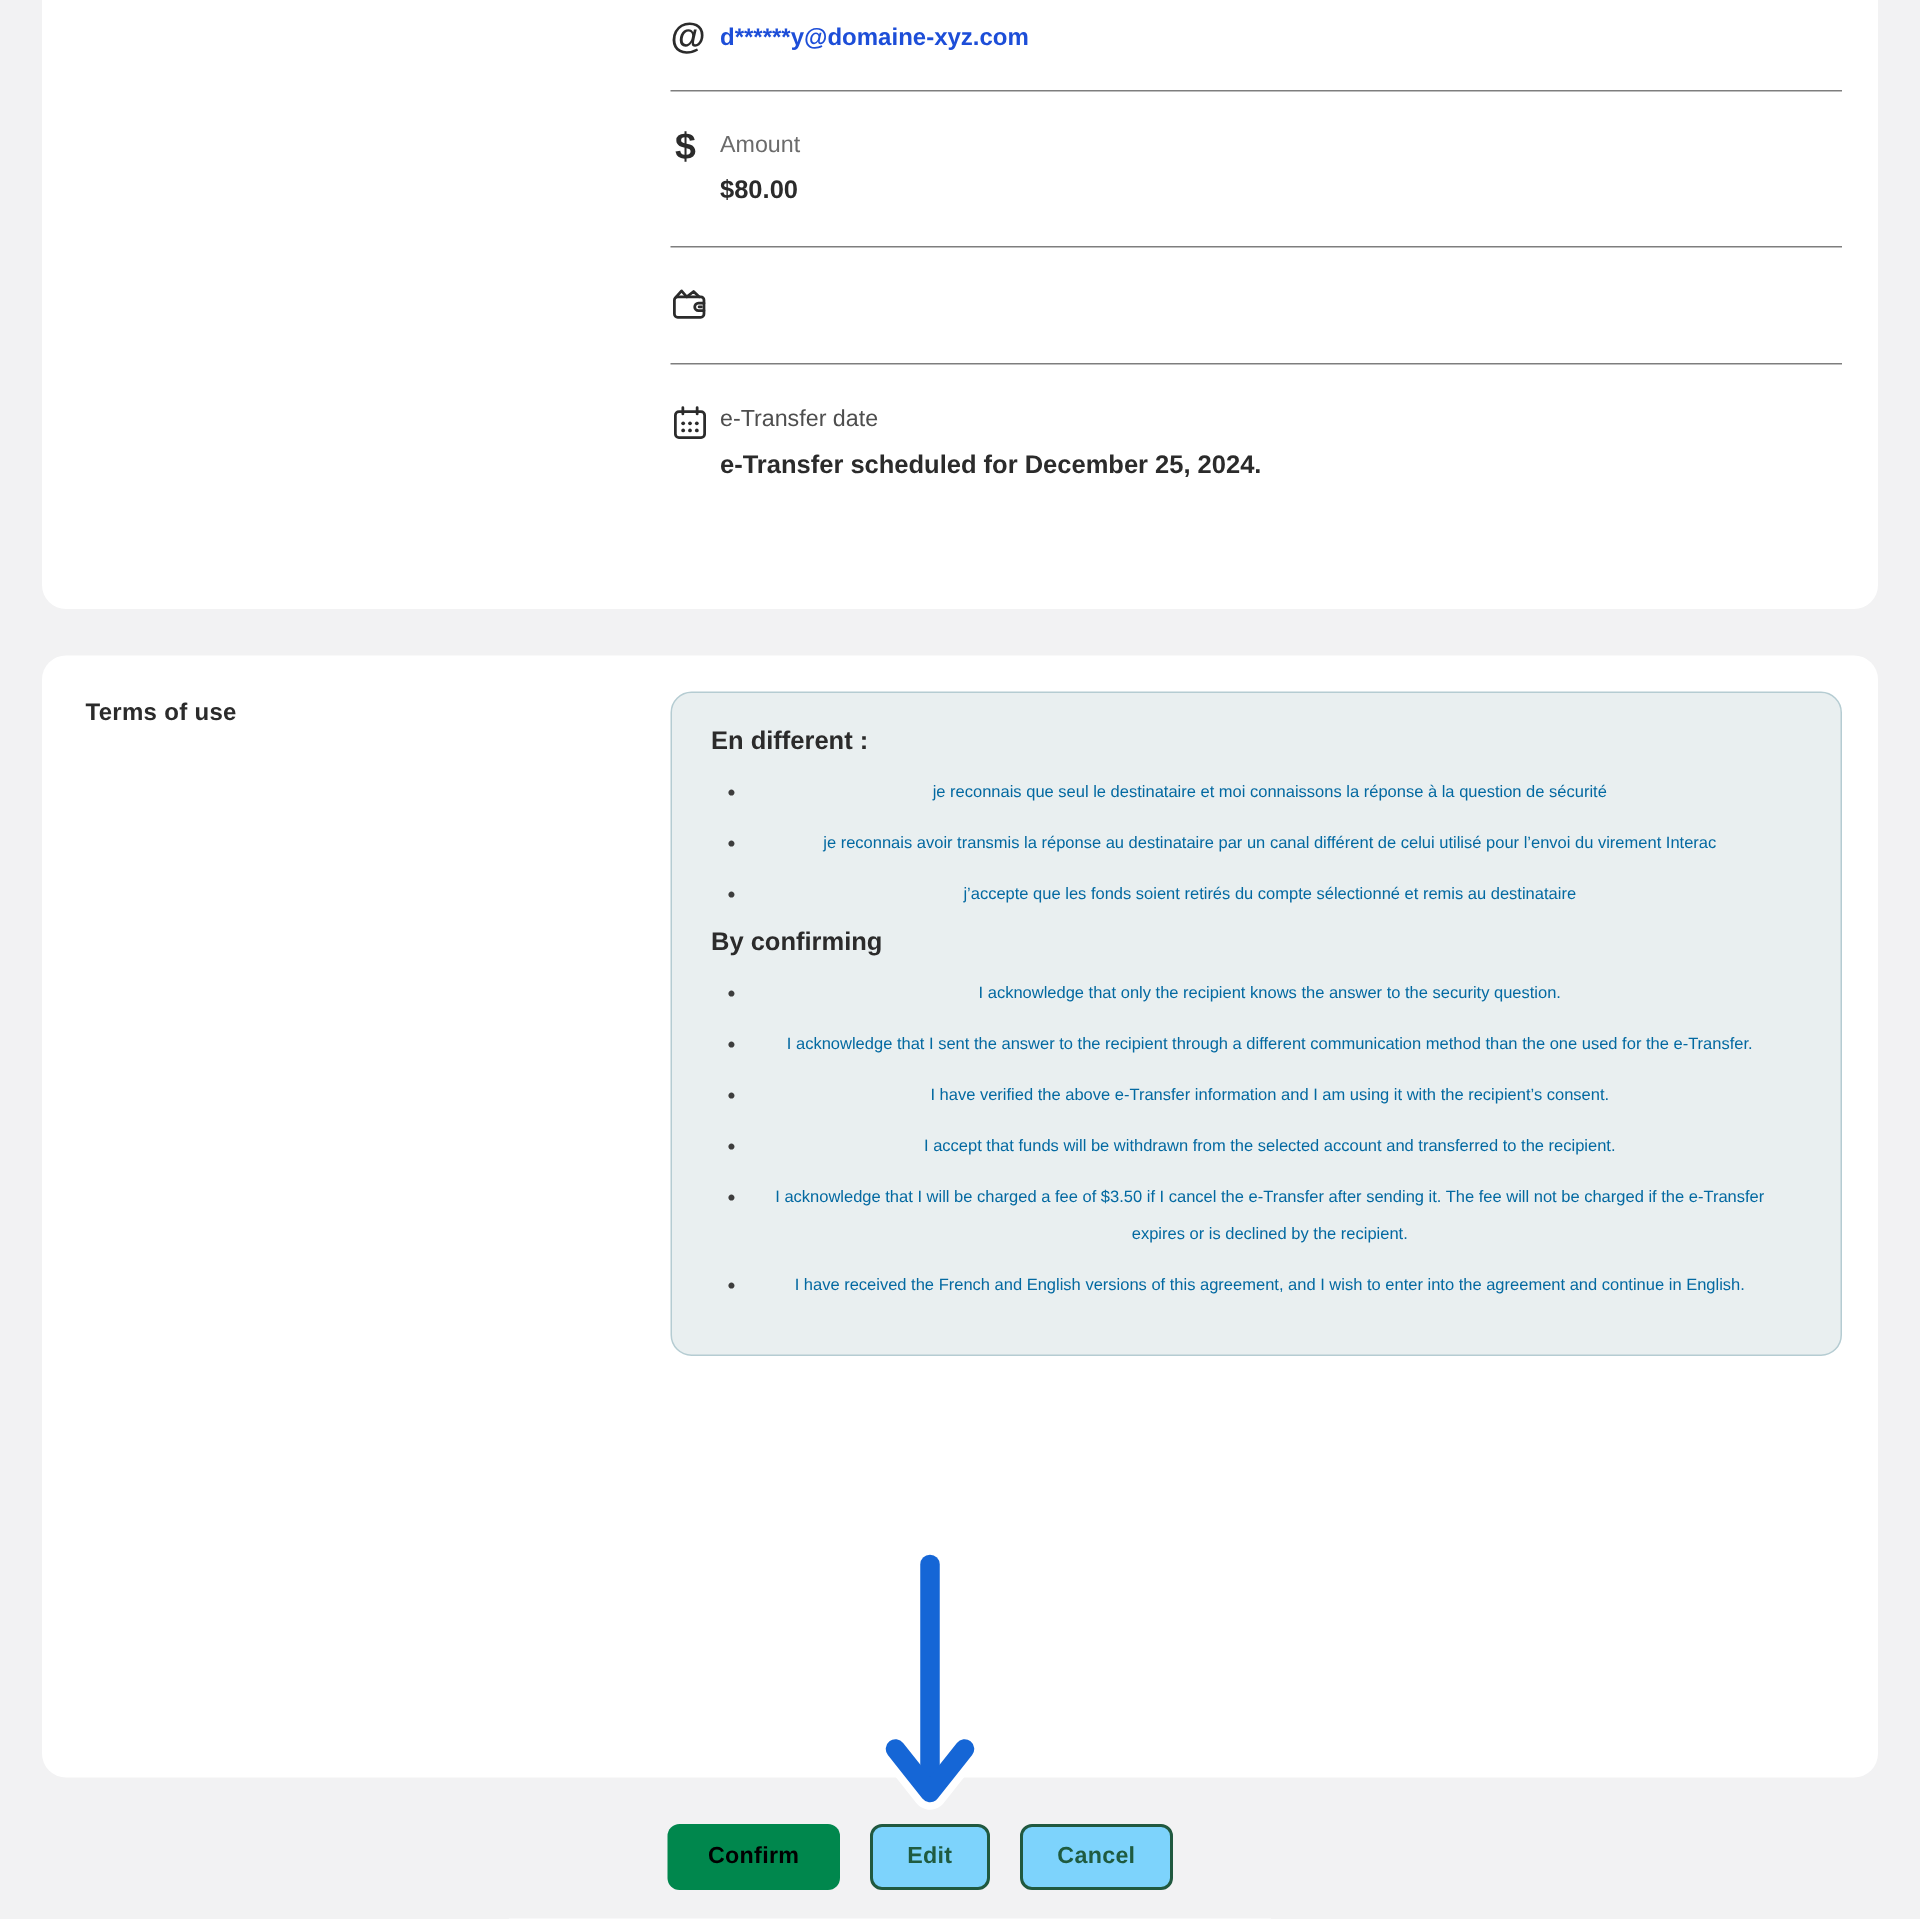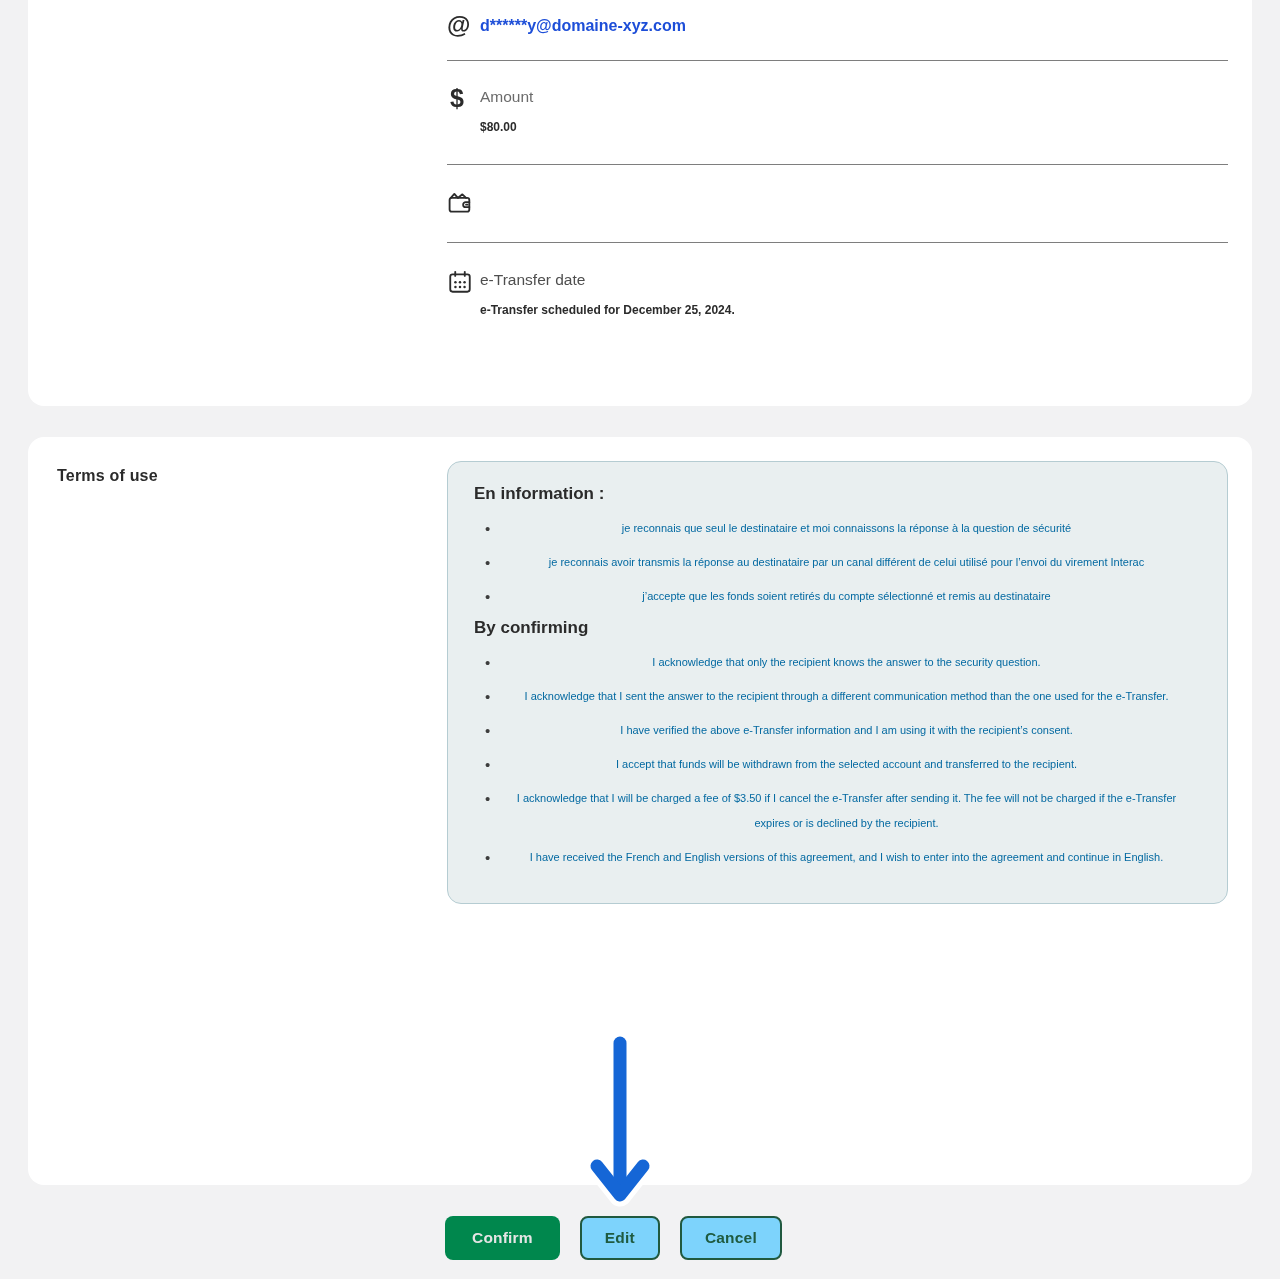--- a/index.html
+++ b/index.html
@@ -29,21 +29,21 @@
   .row-date    { padding:26px 0 0; }
 
   .icon-col { width:33px; flex:0 0 33px; display:flex; justify-content:flex-start; }
   .glyph-icon { font-size:24px; font-weight:bold; color:#2B2B2B; line-height:1; }
   .dollar-glyph { font-size:25px; padding-left:3px; }
   .svg-icon { width:26px; height:26px; display:block; }
 
   .text-col { flex:1; }
   .field-label { font-size:15.5px; color:#6B6B6B; line-height:22px; }
   .field-label.darker { color:#4E4E4E; }
-  .field-value { font-size:12px; font-weight:bold; color:#2B2B2B; line-height:22px; margin-top:8px; }
+  .field-value { font-size:17px; font-weight:bold; color:#2B2B2B; line-height:22px; margin-top:8px; }
   .field-sub { font-size:15.5px; color:#3E3E3E; line-height:22px; margin-top:4px; }
   .email-value { font-size:16px; font-weight:bold; color:#1d4ed8; line-height:26px; }
 
   .terms-heading {
     position:absolute; left:29px; top:30px;
     font-size:16px; font-weight:bold; color:#2B2B2B; letter-spacing:0.2px;
   }
   .terms-box {
     position:absolute; left:419px; right:24px; top:24px;
     background:#E9EFF0; border:1px solid #B5CCD2; border-radius:14px;
@@ -63,21 +63,21 @@
 
   .actions {
     position:absolute; left:445px; top:1216px;
     display:flex; gap:20px; align-items:center;
   }
   .btn {
     height:44px; border-radius:8px; font-family:"Liberation Sans", sans-serif;
     font-size:15.5px; font-weight:bold; cursor:pointer; letter-spacing:0.2px;
   }
   .btn-primary {
-    background:#00874D; color:#e5e5e5; border:none; padding:0 27px;
+    background:#00874D; color:#000000; border:none; padding:0 27px;
   }
   .btn-outline {
     background:#7dd3fc; color:#1F5B40; border:2px solid #20593F; padding:0 23px;
   }
 
   .annotation-arrow {
     position:absolute; left:586px; top:1032px; width:68px; height:186px;
     pointer-events:none; z-index:10;
   }
 </style>
@@ -139,21 +139,21 @@
       </div>
     </div>
 
   </div>
 </div>
 
 <div class="card card-terms">
   <h2 class="terms-heading">Terms of use</h2>
 
   <div class="terms-box">
-    <h3>En information :</h3>
+    <h3>En different :</h3>
     <ul>
       <li>je reconnais que seul le destinataire et moi connaissons la réponse à la question de sécurité</li>
       <li>je reconnais avoir transmis la réponse au destinataire par un canal différent de celui utilisé pour l’envoi du virement Interac</li>
       <li>j’accepte que les fonds soient retirés du compte sélectionné et remis au destinataire</li>
     </ul>
     <h3 class="second">By confirming</h3>
     <ul>
       <li>I acknowledge that only the recipient knows the answer to the security question.</li>
       <li>I acknowledge that I sent the answer to the recipient through a different communication method than the one used for the e-Transfer.</li>
       <li>I have verified the above e-Transfer information and I am using it with the recipient’s consent.</li>

